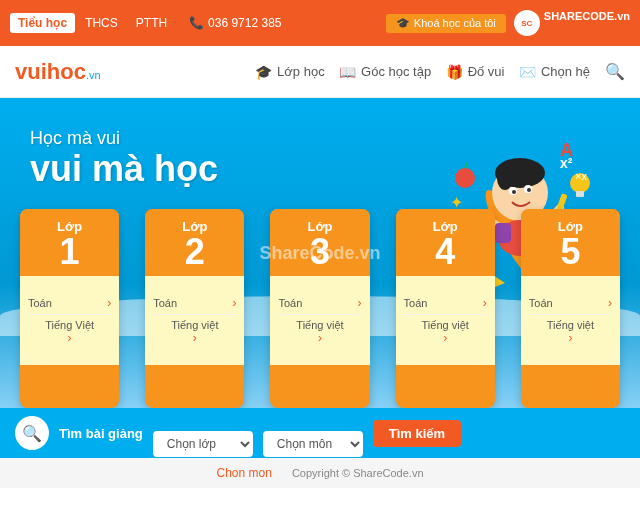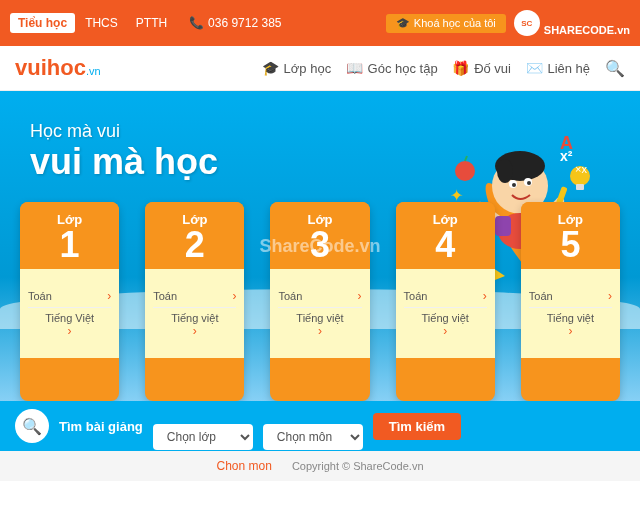--- a/index.html
+++ b/index.html
@@ -75,21 +75,21 @@
       font-size: 11px;
       font-weight: bold;
     }
 
     
     .main-nav {
       background: #fff;
       display: flex;
       align-items: center;
       padding: 0 15px;
-      height: 45px;
+      height: 52px;
       border-bottom: 1px solid #eee;
     }
     .logo {
       font-size: 22px;
       font-weight: 900;
       color: #f15a22;
       margin-right: 20px;
     }
     .nav-links {
       display: flex;
@@ -307,21 +307,21 @@
   </div>
   <div class="top-bar-phone">
     <span>📞</span>
     <span>036 9712 385</span>
   </div>
   <div class="top-bar-right">
     <button class="btn-khoahoc">
       <span>🎓</span>
       <span>Khoá học của tôi</span>
     </button>
-    <div style="display:flex;align-items:flex-end;gap:4px;">
+    <div style="display:flex;align-items:flex-start;gap:4px;">
       <div class="sharecode-logo">SC</div>
       <span class="sharecode-text">SHARECODE.vn</span>
     </div>
   </div>
 </div>
 
 <div class="main-nav">
   <div class="logo">
     <span style="color:#f15a22;font-weight:900;">vui<span style="color:#f15a22;">hoc</span></span><span style="color:#00aeef;font-size:11px;font-weight:normal;">.vn</span>
   </div>
@@ -333,21 +333,21 @@
     <a>
       <span class="nav-icon">📖</span>
       <span>Góc học tập</span>
     </a>
     <a>
       <span class="nav-icon">🎁</span>
       <span>Đố vui</span>
     </a>
     <a>
       <span class="nav-icon">✉️</span>
-      <span>Liên hệ</span>
+      <span>Chọn hệ</span>
     </a>
     <span class="search-icon-nav">🔍</span>
   </div>
 </div>
 
 <div class="hero-wrapper">
   <div class="hero">
     <div class="hero-text">
       <div class="subtitle">Học mà vui</div>
       <div class="title">vui mà học</div>

